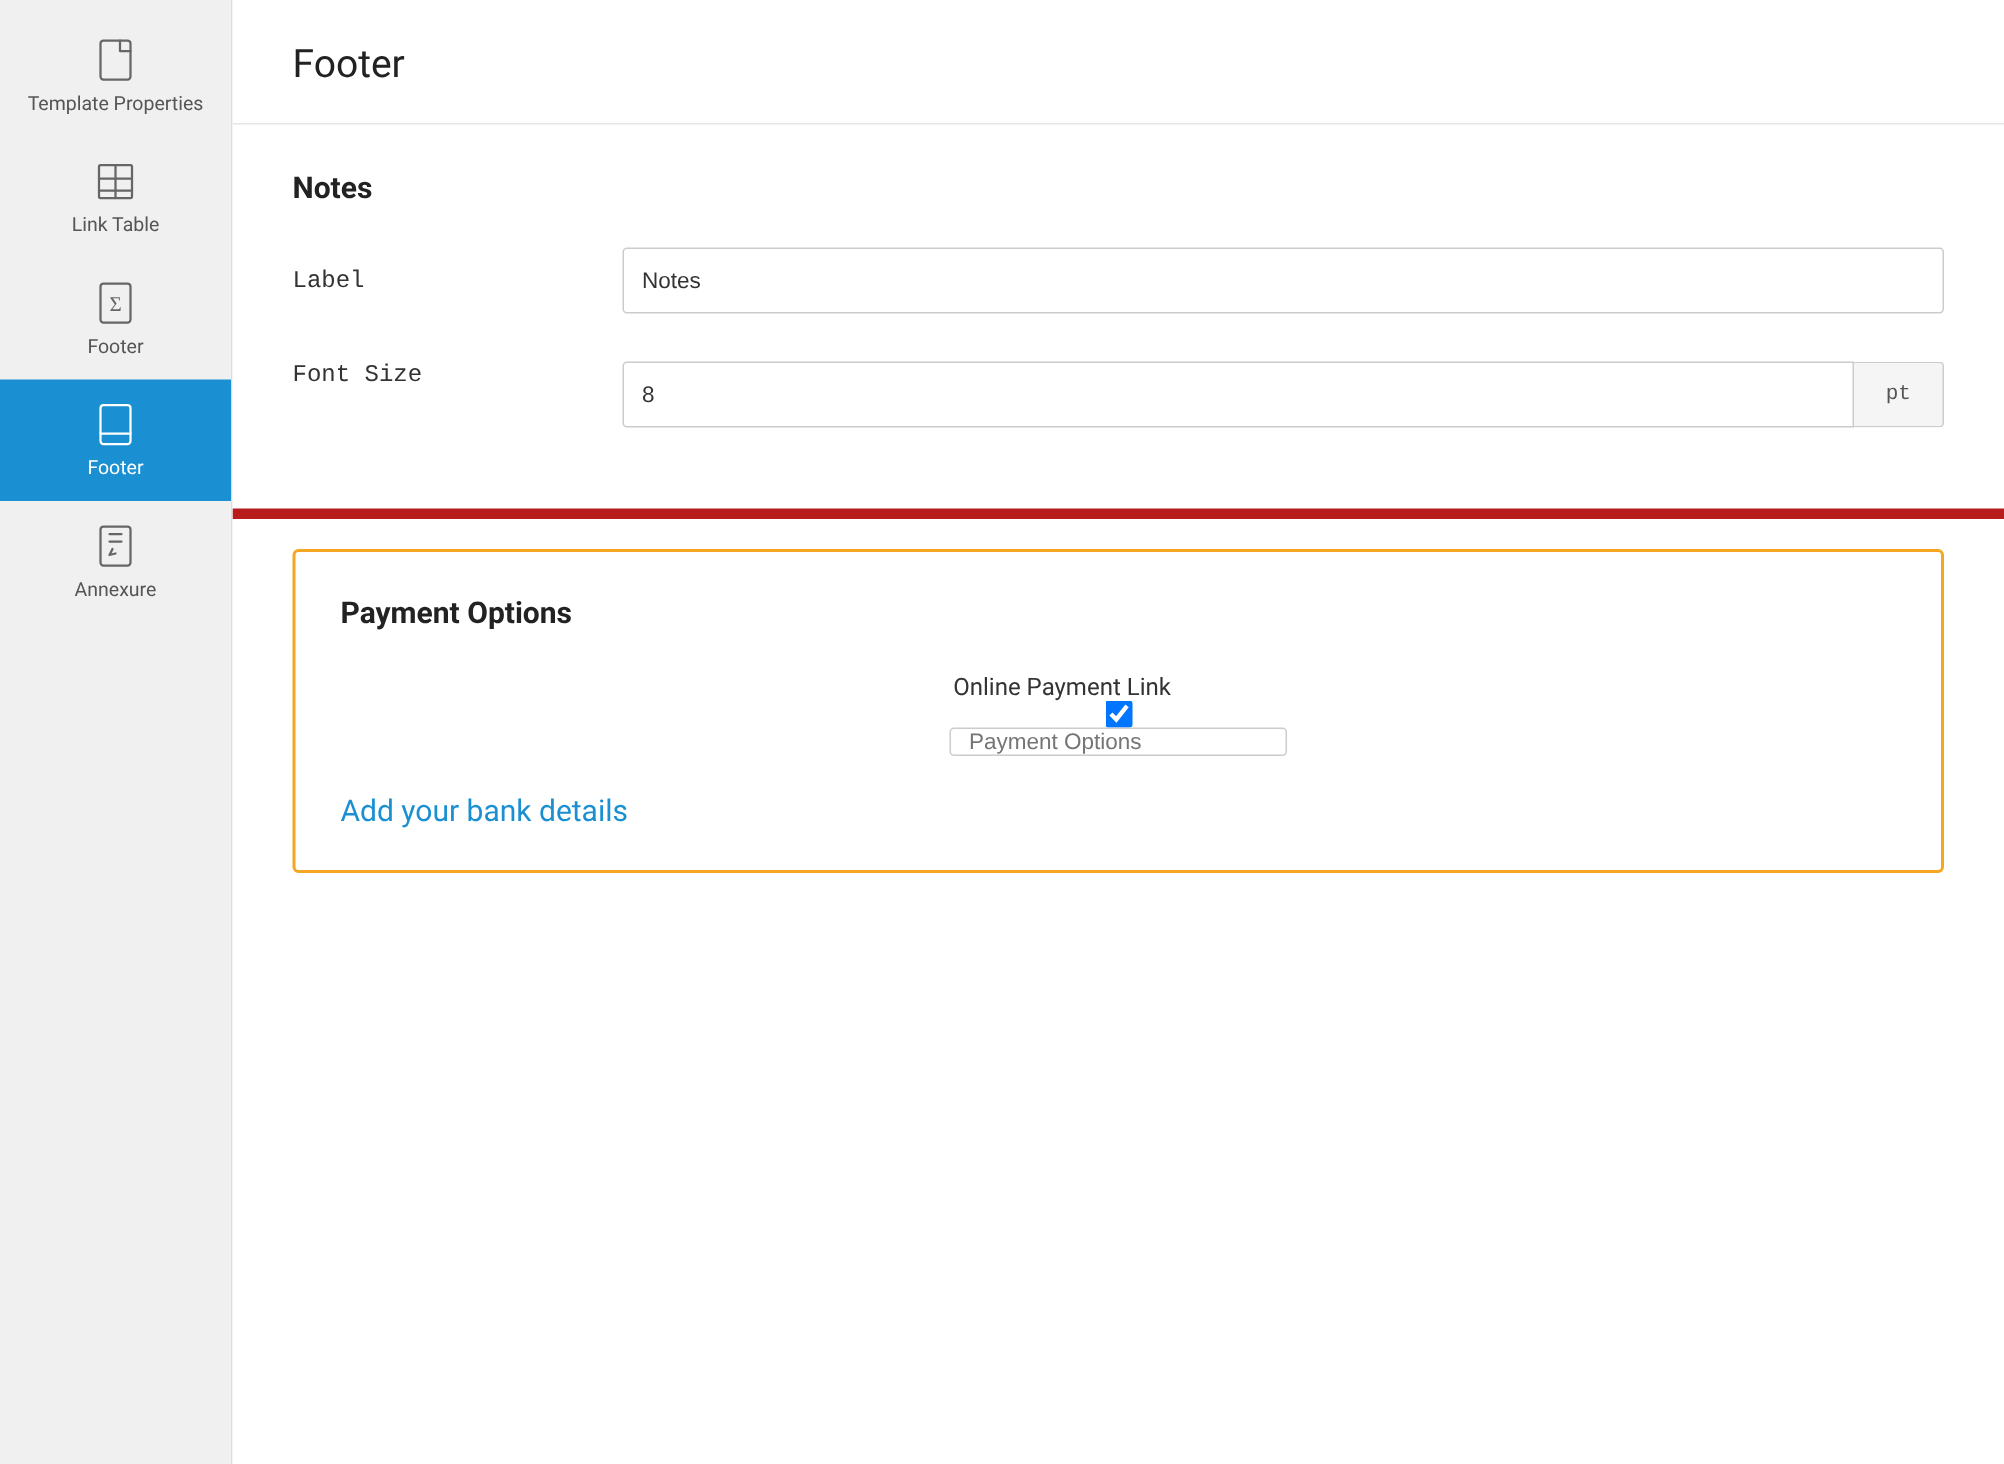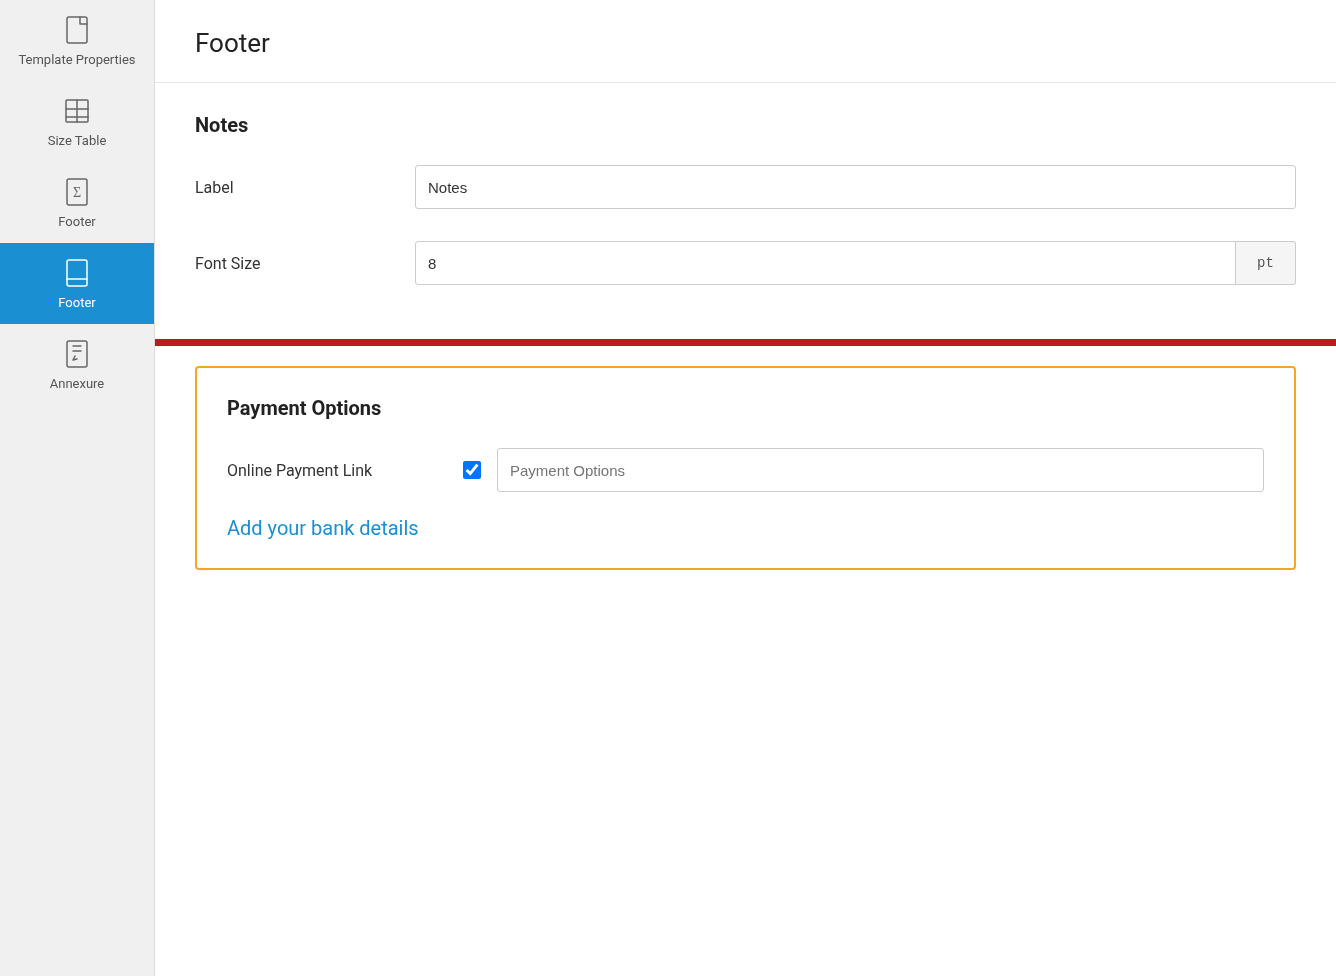--- a/index.html
+++ b/index.html
@@ -17,20 +17,21 @@
       overflow: hidden;
     }
 
     
     .sidebar {
       width: 155px;
       background: #f0f0f0;
       display: flex;
       flex-direction: column;
       align-items: center;
+      padding-top: 10px;
       flex-shrink: 0;
       border-right: 1px solid #ddd;
     }
 
     .sidebar-item {
       display: flex;
       flex-direction: column;
       align-items: center;
       padding: 14px 10px;
       width: 100%;
@@ -99,36 +100,37 @@
       display: flex;
       align-items: center;
       margin-bottom: 24px;
     }
 
     .form-label {
       width: 220px;
       font-size: 16px;
       color: #333;
       flex-shrink: 0;
+      font-family: Liberation Mono, monospace;
     }
 
     .form-input {
       flex: 1;
       height: 44px;
       border: 1px solid #ccc;
       border-radius: 3px;
       padding: 0 12px;
       font-size: 15px;
       color: #333;
       outline: none;
     }
 
     .font-size-row {
       display: flex;
-      align-items: center;
+      align-items: flex-start;
       margin-bottom: 24px;
       margin-top: 32px;
     }
 
     .font-size-input {
       flex: 1;
       height: 44px;
       border: 1px solid #ccc;
       border-radius: 3px 0 0 3px;
       padding: 0 12px;
@@ -164,20 +166,21 @@
       font-size: 20px;
       font-weight: 700;
       color: #222;
       margin-bottom: 28px;
     }
 
     .payment-row {
       display: flex;
       align-items: center;
       margin-bottom: 24px;
+      flex-direction: column;
     }
 
     .payment-label {
       width: 220px;
       font-size: 16px;
       color: #333;
       flex-shrink: 0;
     }
 
     .checkbox-wrapper {
@@ -243,21 +246,21 @@
 
   <div class="sidebar-item">
     <span class="icon">
       <svg width="28" height="28" viewBox="0 0 28 28">
         <rect x="3" y="3" width="22" height="22" rx="1"></rect>
         <line x1="3" y1="12" x2="25" y2="12"></line>
         <line x1="3" y1="20" x2="25" y2="20"></line>
         <line x1="14" y1="3" x2="14" y2="25"></line>
       </svg>
     </span>
-    <span>Size Table</span>
+    <span>Link Table</span>
   </div>
 
   <div class="sidebar-item">
     <span class="icon">
       <svg width="28" height="32" viewBox="0 0 28 32">
         <rect x="4" y="3" width="20" height="26" rx="2"></rect>
         <text x="14" y="21" text-anchor="middle" font-size="14" stroke="none" fill="#666" font-family="serif">Σ</text>
       </svg>
     </span>
     <span>Footer</span>

